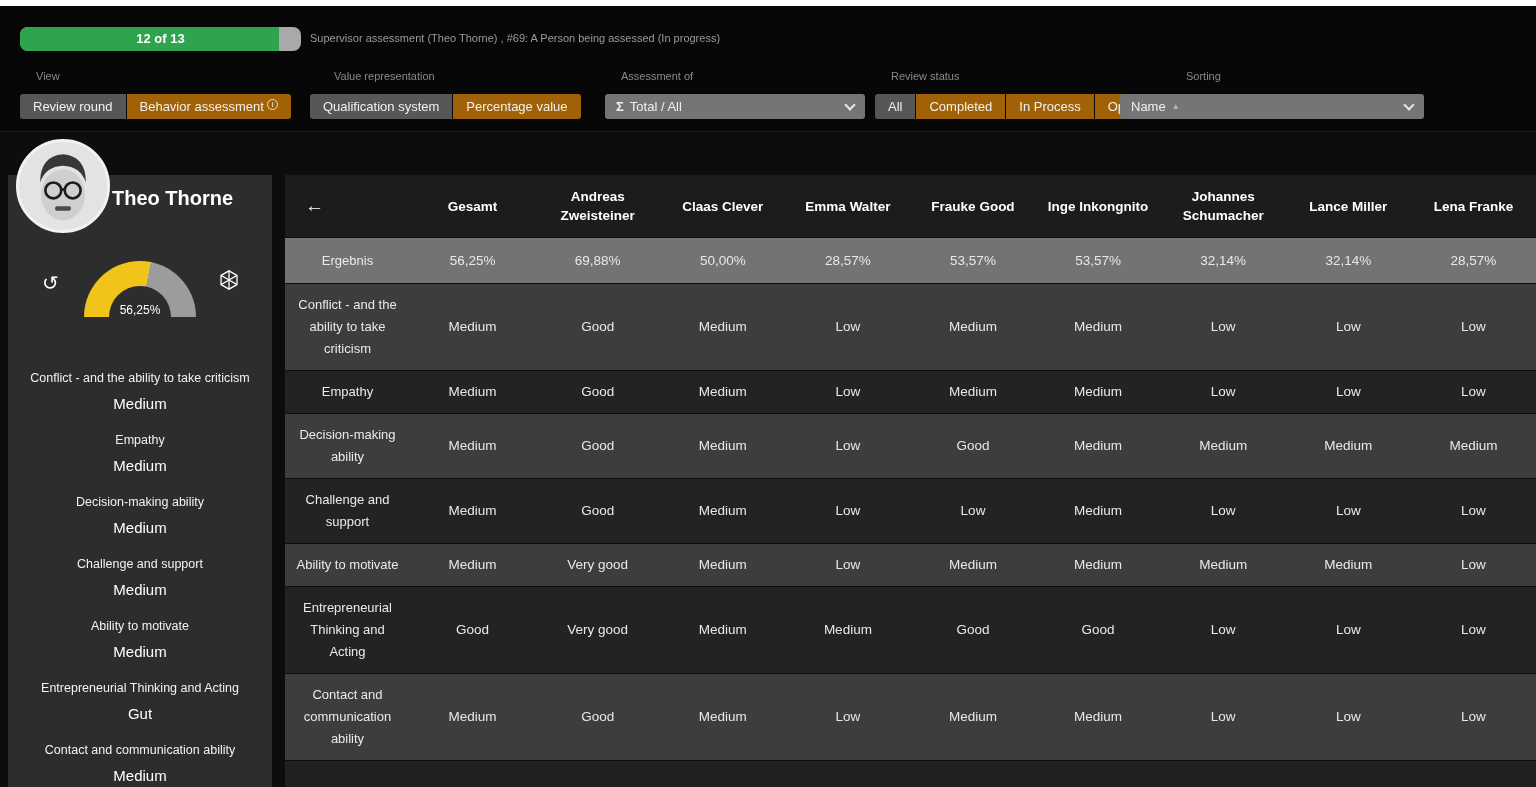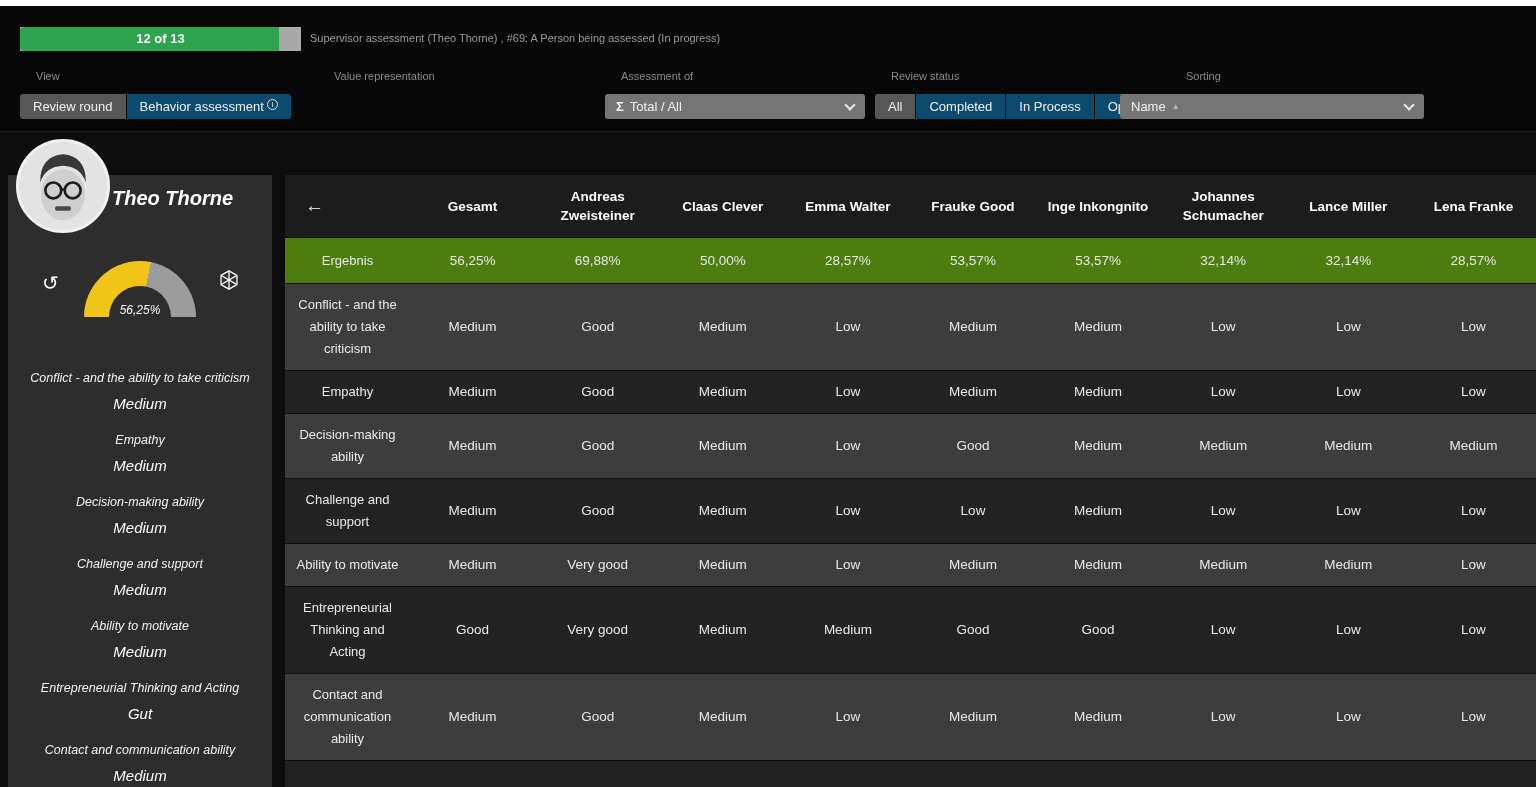--- a/index.html
+++ b/index.html
@@ -3,38 +3,38 @@
 <meta charset="utf-8">
 <style>
   * { box-sizing: border-box; margin: 0; padding: 0; }
   html,body { background:#ffffff; }
   body { font-family: "Liberation Sans", "DejaVu Sans", sans-serif; }
   .app { position:relative; width:1536px; height:787px; background:#0d0d0d; overflow:hidden; }
   .topstrip { position:absolute; top:0; left:0; right:0; height:6px; background:#ffffff; z-index:20; }
 
   
   header { position:absolute; top:6px; left:0; right:0; height:126px; background:#070707; border-bottom:1px solid #1e1e1e; z-index:5; }
-  .progress { position:absolute; left:20px; top:21px; width:281px; height:24px; background:#a9a9a9; border-radius:0; overflow:hidden; }
+  .progress { position:absolute; left:20px; top:21px; width:281px; height:24px; background:#a9a9a9; border-radius:8px; overflow:hidden; }
   .progress-fill { position:absolute; left:0; top:0; bottom:0; border-radius:4px 0 0 4px; }
   .progress-label { position:absolute; inset:0; text-align:center; line-height:24px; color:#fff; font-size:13px; font-weight:bold; }
   .title { position:absolute; left:310px; top:26px; font-size:11px; color:#9a9a9a; }
 
   .ctrl-label { position:absolute; top:64px; font-size:11px; color:#8a8a8a;margin-left:16px; }
   .btn-group { position:absolute; top:88px; display:flex; gap:1px; border-radius:3px; overflow:hidden; }
-  .seg-btn { height:25px; line-height:25px; padding:0 13px; font-size:13px; color:#f0f0f0; background:#0c4a6e; cursor:pointer; white-space:nowrap; }
+  .seg-btn { height:25px; line-height:25px; padding:0 13px; font-size:13px; color:#f0f0f0; background:#a16207; cursor:pointer; white-space:nowrap; }
   .seg-btn.active { background:#575757; }
   .info { display:inline-block; width:11px; height:11px; border:1px solid #ddd; border-radius:50%; font-size:8px; line-height:10px; text-align:center; vertical-align:4px; margin-left:3px; }
   .dropdown { position:absolute; top:88px; height:25px; background:#757575; border-radius:3px; color:#f0f0f0; font-size:13px; display:flex; align-items:center; justify-content:space-between; padding:0 11px; cursor:pointer; }
   .dd-left { display:flex; align-items:center; gap:6px; }
   .sigma { font-weight:bold; }
   .sort-arrow { font-size:8px; opacity:.55; }
   .chevron { width:8px; height:8px; border-right:2px solid #e6e6e6; border-bottom:2px solid #e6e6e6; transform:rotate(45deg); margin-top:-4px; }
 
   
-  .sidebar { position:absolute; left:8px; top:175px; width:264px; height:612px; background:#2d2d2d; color:#fff;font-style:italic; }
+  .sidebar { position:absolute; left:8px; top:175px; width:264px; height:612px; background:#2d2d2d; color:#fff; }
   .person-name { position:absolute; left:104px; top:12px; font-size:20px; font-weight:bold; }
   .avatar { position:absolute; left:16px; top:139px; width:94px; height:94px; border-radius:50%; background:#e6e6e6; border:3px solid #f2f2f2; overflow:hidden; z-index:8; }
   .avatar svg { width:100%; height:100%; display:block; }
 
   .gauge-row { position:absolute; top:80px; left:0; right:0; height:64px; }
   .reset { position:absolute; left:34px; top:16px; font-size:20px; color:#fff; cursor:pointer; }
   .gauge { position:absolute; left:50%; transform:translateX(-50%); bottom:2px; width:112px; height:56px; }
   .gauge-arc { position:absolute; inset:0; border-radius:50% 50% 0 0 / 100% 100% 0 0; }
   .gauge-inner { position:absolute; left:50%; bottom:0; transform:translateX(-50%); width:62px; height:31px; background:#2d2d2d; border-radius:50% 50% 0 0 / 100% 100% 0 0; }
   .gauge-label { position:absolute; bottom:0; width:100%; text-align:center; font-size:12px; color:#fff; z-index:2; }
@@ -45,21 +45,21 @@
   .comp-label { font-size:12.5px; line-height:20px; color:#f2f2f2; }
   .comp-value { font-size:15px; line-height:23px; margin-top:4px; color:#ffffff; }
 
   
   .table-wrap { position:absolute; left:285px; top:175px; right:0; bottom:0; display:flex; flex-direction:column; gap:1px; background:#0d0d0d; overflow:hidden; }
   .trow { display:grid; grid-template-columns:125px repeat(9, 1fr); align-items:center; flex:0 0 auto; }
   .header-row { background:#1c1c1c; min-height:62px; }
   .hcell { text-align:center; padding:8px 6px; font-size:13.5px; font-weight:bold; color:#ffffff; line-height:19px; }
   .cat-head { text-align:left; padding-left:20px; }
   .back-arrow { font-size:19px; font-weight:bold; color:#fff; cursor:pointer; }
-  .row.result { background:#4d7c0f; min-height:45px; }
+  .row.result { background:#737373; min-height:45px; }
   .row.dark { background:#232323; }
   .row.light { background:#3d3d3d; }
   .cat { text-align:center; font-size:13px; color:#eaeaea; padding:10px 10px; line-height:22px; }
   .cell { text-align:center; font-size:13.5px; color:#e8e8e8; padding:10px 6px; line-height:22px; }
   .filler { flex:1 1 auto; background:#212121; }
 </style>
 </head>
 <body>
 
 <div class="app">
@@ -72,20 +72,24 @@
     </div>
     <div class="title">Supervisor assessment (Theo Thorne) , #69: A Person being assessed (In progress)</div>
 
     <div class="ctrl-label" style="left:20px">View</div>
     <div class="btn-group" style="left:20px">
         <div class="seg-btn active">Review round</div>
         <div class="seg-btn">Behavior assessment<span class="info">i</span></div>
       </div>
 
     <div class="ctrl-label" style="left:318px">Value representation</div>
+    <div class="btn-group" style="left:310px">
+        <div class="seg-btn active">Qualification system</div>
+        <div class="seg-btn">Percentage value</div>
+      </div>
 
     <div class="ctrl-label" style="left:605px">Assessment of</div>
     <div class="dropdown" style="left:605px;width:260px">
       <span class="dd-left">
         <span class="sigma">Σ</span>
         <span>Total / All</span>
       </span>
       <span class="chevron"></span>
     </div>
 

